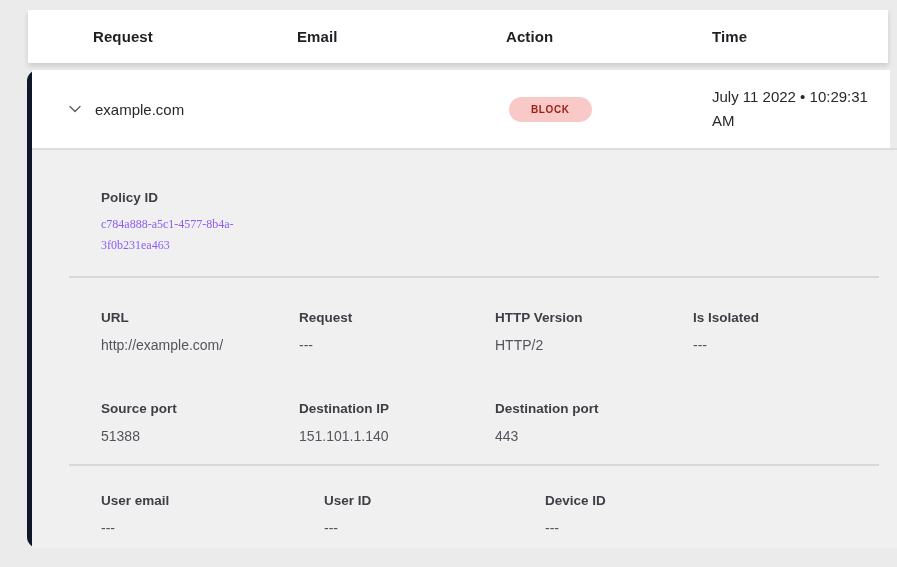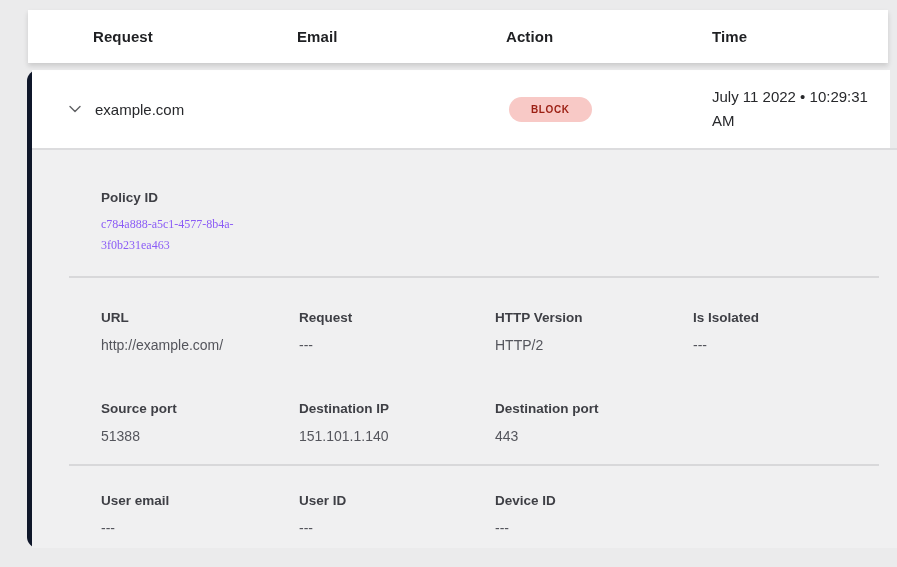--- a/index.html
+++ b/index.html
@@ -105,21 +105,21 @@
     border-top: 2px solid #d8d8da;
     margin: 20px 18px 0 37px;
   }
   .fieldrow {
     display: grid;
     grid-template-columns: 198px 196px 198px 1fr;
     padding-left: 69px;
     margin-top: 32px;
   }
   .fieldrow.gap { margin-top: 48px; }
-  .fieldrow.after-divider { margin-top: 27px; }
+  .fieldrow.after-divider { margin-top: 27px; gap: 25px; }
 </style>
 </head>
 <body>
 
 <div class="page">
 
   <div class="table-header">
     <div class="th">Request</div>
     <div class="th">Email</div>
     <div class="th">Action</div>

